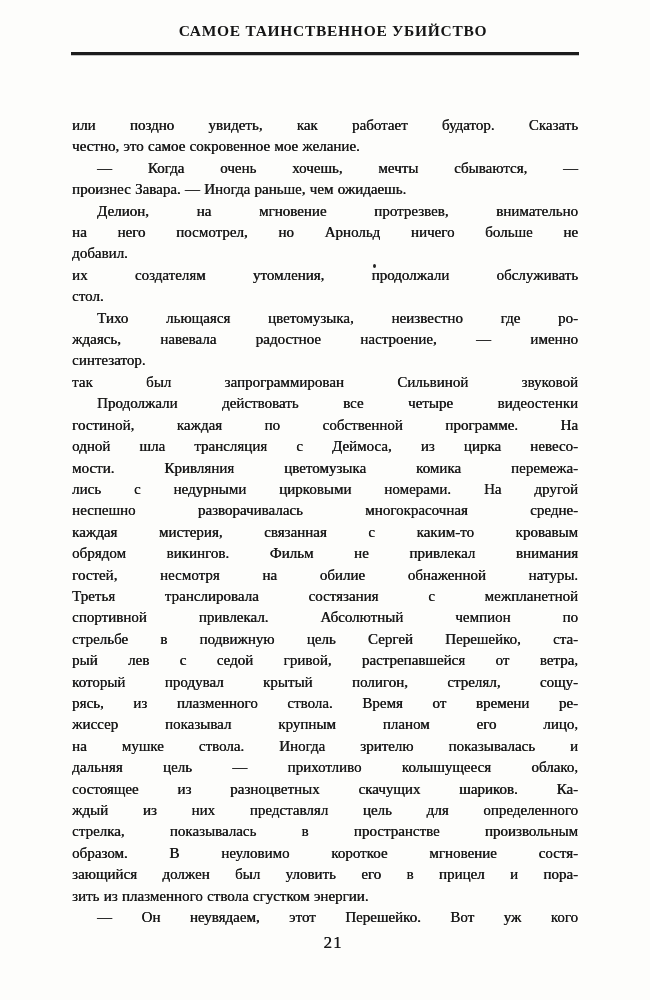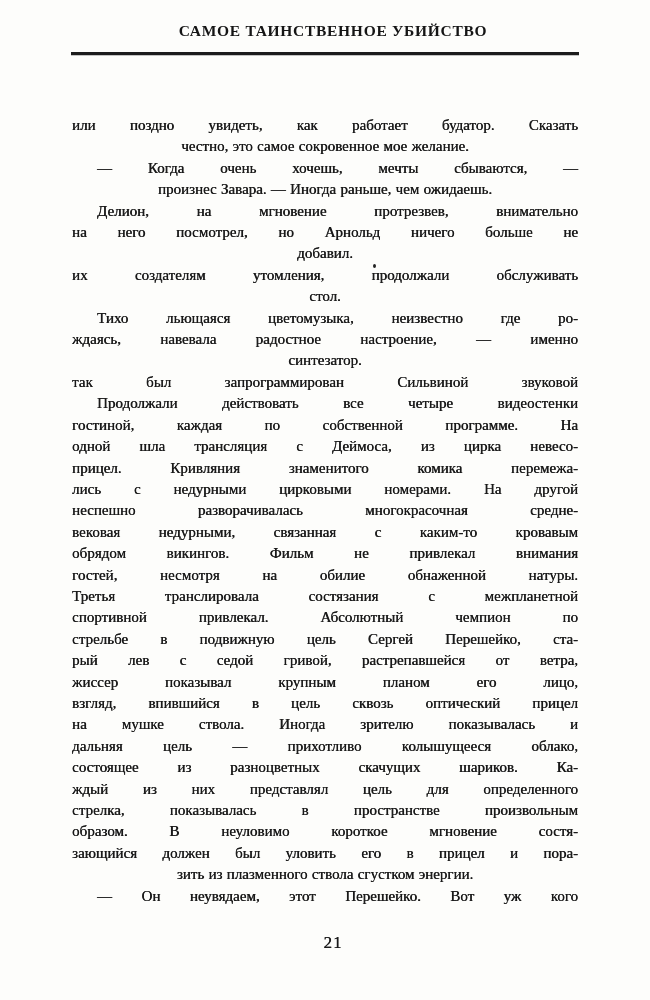--- a/index.html
+++ b/index.html
@@ -28,21 +28,21 @@
     box-shadow: 0 1px 0 rgba(25,25,25,0.25);
   }
   .text-body {
     position: absolute; top: 67px; left: 72px; width: 506px;
     font-size: 15px;
     line-height: 21.4px;
     text-shadow: 0.35px 0 0 currentColor; 
     word-spacing: 0.5px;
     margin-top: 48px;
   }
-  .line { white-space: nowrap; text-align: center; }
+  .line { white-space: nowrap; text-align: left; }
   .line.just {
     white-space: normal;
     text-align: justify;
     text-align-last: justify;
   }
   .line.indent { padding-left: 25px; }
   .print-speck {
     position: absolute; left: 373px; top: 264px;
     width: 3px; height: 4px; border-radius: 50%;
     background: #242424;
@@ -76,32 +76,33 @@
       <div class="line">добавил.</div>
       <div class="line just">их создателям утомления, продолжали обслуживать</div>
       <div class="line">стол.</div>
       <div class="line indent just">Тихо льющаяся цветомузыка, неизвестно где ро-</div>
       <div class="line just">ждаясь, навевала радостное настроение, — именно</div>
       <div class="line">синтезатор.</div>
       <div class="line just">так был запрограммирован Сильвиной звуковой</div>
       <div class="line indent just">Продолжали действовать все четыре видеостенки</div>
       <div class="line just">гостиной, каждая по собственной программе. На</div>
       <div class="line just">одной шла трансляция с Деймоса, из цирка невесо-</div>
-      <div class="line just">прицел. Кривляния знаменитого комика перемежа-</div>
+      <div class="line just">мости. Кривляния цветомузыка комика перемежа-</div>
       <div class="line just">лись с недурными цирковыми номерами. На другой</div>
       <div class="line just">неспешно разворачивалась многокрасочная средне-</div>
-      <div class="line just">вековая недурными, связанная с каким-то кровавым</div>
+      <div class="line just">каждая мистерия, связанная с каким-то кровавым</div>
       <div class="line just">обрядом викингов. Фильм не привлекал внимания</div>
       <div class="line just">гостей, несмотря на обилие обнаженной натуры.</div>
       <div class="line just">Третья транслировала состязания с межпланетной</div>
       <div class="line just">спортивной привлекал. Абсолютный чемпион по</div>
       <div class="line just">стрельбе в подвижную цель Сергей Перешейко, ста-</div>
       <div class="line just">рый лев с седой гривой, растрепавшейся от ветра,</div>
+      <div class="line just">который продувал крытый полигон, стрелял, сощу-</div>
+      <div class="line just">рясь, из плазменного ствола. Время от времени ре-</div>
       <div class="line just">жиссер показывал крупным планом его лицо,</div>
-      <div class="line just">взгляд, впившийся в цель сквозь оптический прицел</div>
       <div class="line just">на мушке ствола. Иногда зрителю показывалась и</div>
       <div class="line just">дальняя цель — прихотливо колышущееся облако,</div>
       <div class="line just">состоящее из разноцветных скачущих шариков. Ка-</div>
       <div class="line just">ждый из них представлял цель для определенного</div>
       <div class="line just">стрелка, показывалась в пространстве произвольным</div>
       <div class="line just">образом. В неуловимо короткое мгновение состя-</div>
       <div class="line just">зающийся должен был уловить его в прицел и пора-</div>
       <div class="line">зить из плазменного ствола сгустком энергии.</div>
       <div class="line indent just">— Он неувядаем, этот Перешейко. Вот уж кого</div>
     </div>

